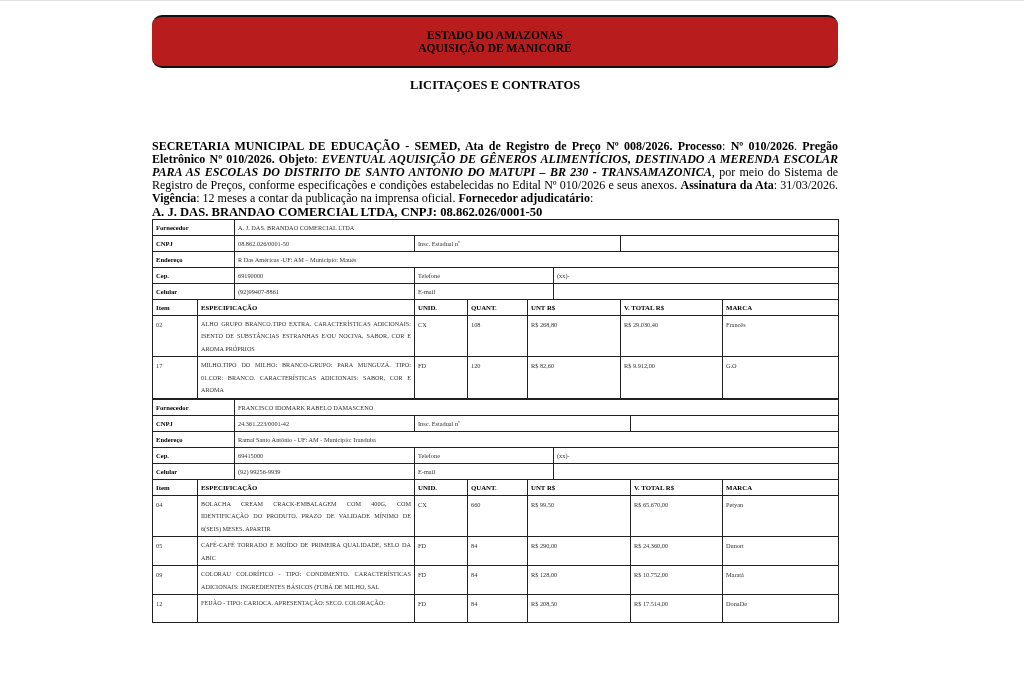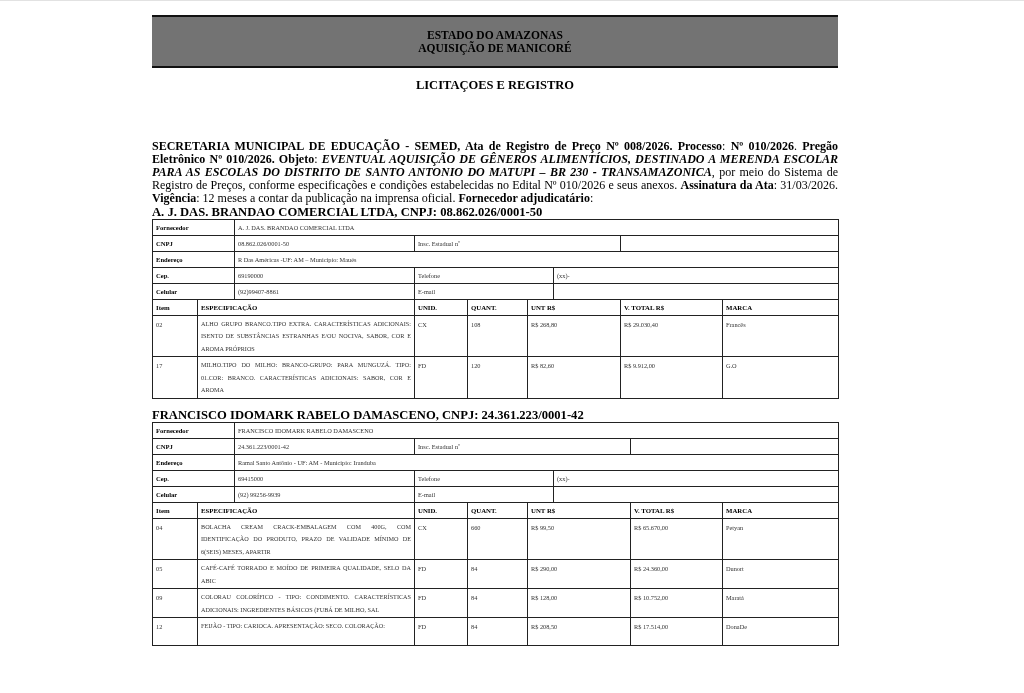--- a/index.html
+++ b/index.html
@@ -7,26 +7,26 @@
     width: 1024px; height: 693px; overflow: hidden;
     background: #ffffff;
     font-family: "Liberation Serif", serif;
     color: #000;
     position: relative;
   }
   .topline { position: absolute; left: 0; top: 0; width: 1024px; height: 1px; background: #e2e2e2; }
   .page { position: absolute; left: 152px; top: 15px; width: 686px; }
 
   .header-box {
-    background: #737373;
+    background: #b91c1c;
     border-top: 2px solid #111;
     border-bottom: 2px solid #111;
     height: 49px;
     display: flex; flex-direction: column; align-items: center; justify-content: center;
-    font-weight: bold; font-size: 11.5px; line-height: 13px;
+    font-weight: bold; font-size: 11.5px; line-height: 13px; border-radius: 10px;
   }
   .title-block {
     margin-top: 11px; text-align: center; font-weight: bold;
     font-size: 12.5px; line-height: 12.5px;
   }
   .intro {
     margin-top: 48px;
     font-size: 12px; line-height: 13px;
     text-align: justify;
   }
@@ -59,21 +59,21 @@
 <div class="topline"></div>
 
 <div class="page">
 
   <div class="header-box">
     <div>ESTADO DO AMAZONAS</div>
     <div>AQUISIÇÃO DE MANICORÉ</div>
   </div>
 
   <div class="title-block">
-    <div>LICITAÇOES E REGISTRO</div>
+    <div>LICITAÇOES E CONTRATOS</div>
   </div>
 
   <div class="intro"><b>SECRETARIA MUNICIPAL DE EDUCAÇÃO - SEMED, Ata de Registro de Preço Nº 008/2026. Processo</b><span>: </span><b>Nº 010/2026</b><span>. </span><b>Pregão Eletrônico Nº 010/2026. Objeto</b><span>: </span><i class="b">EVENTUAL AQUISIÇÃO DE GÊNEROS ALIMENTÍCIOS, DESTINADO A MERENDA ESCOLAR PARA AS ESCOLAS DO DISTRITO DE SANTO ANTONIO DO MATUPI – BR 230 - TRANSAMAZONICA</i><span>, por meio do Sistema de Registro de Preços, conforme especificações e condições estabelecidas no Edital Nº 010/2026 e seus anexos. </span><b>Assinatura da Ata</b><span>: 31/03/2026. </span><b>Vigência</b><span>: 12 meses a contar da publicação na imprensa oficial. </span><b>Fornecedor adjudicatário</b><span>:</span></div>
 
   <div class="supplier-title">A. J. DAS. BRANDAO COMERCIAL LTDA, CNPJ: 08.862.026/0001-50</div>
   <table>
     <colgroup>
       <col style="width:45px">
         <col style="width:37px">
         <col style="width:180px">
@@ -136,21 +136,20 @@
       <td colspan="2" class="spec">MILHO.TIPO DO MILHO: BRANCO-GRUPO: PARA MUNGUZÁ. TIPO: 01.COR: BRANCO. CARACTERÍSTICAS ADICIONAIS: SABOR, COR E AROMA</td>
       <td colspan="2">FD</td>
       <td>120</td>
       <td colspan="3">R$ 82,60</td>
       <td>R$ 9.912,00</td>
       <td>G.O</td>
     </tr>
   </tbody>
     </table>
 
-  <div class="supplier-title second">FRANCISCO IDOMARK RABELO DAMASCENO, CNPJ: 24.361.223/0001-42</div>
   <table>
     <colgroup>
       <col style="width:45px">
         <col style="width:37px">
         <col style="width:180px">
         <col style="width:45px">
         <col style="width:8px">
         <col style="width:60px">
         <col style="width:26px">
         <col style="width:62px">

